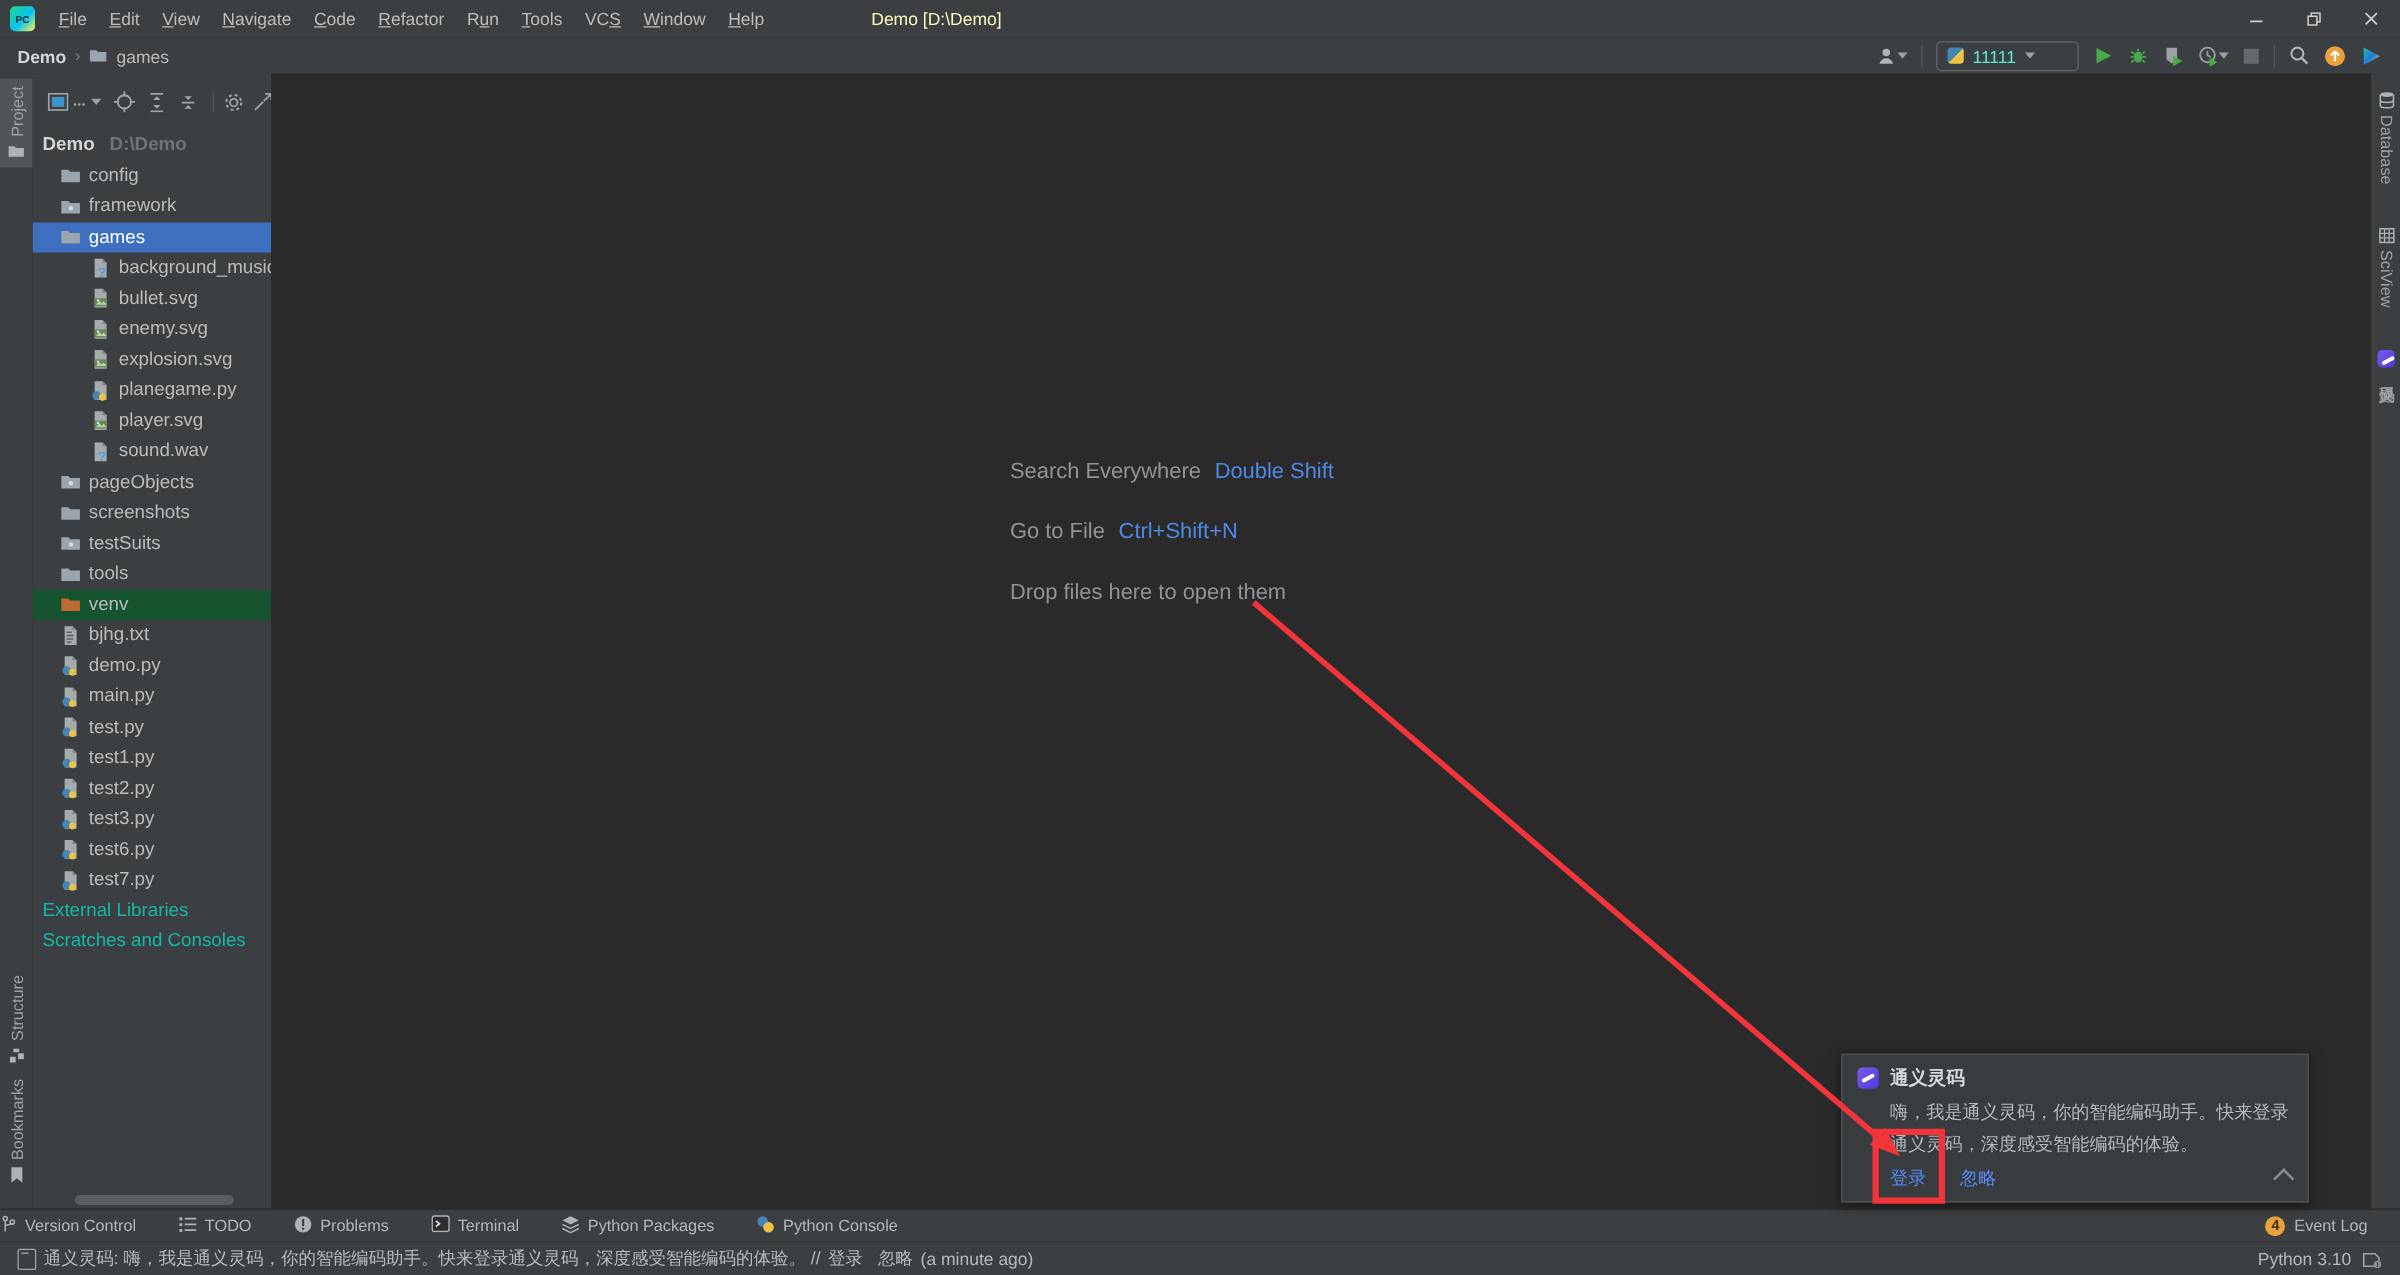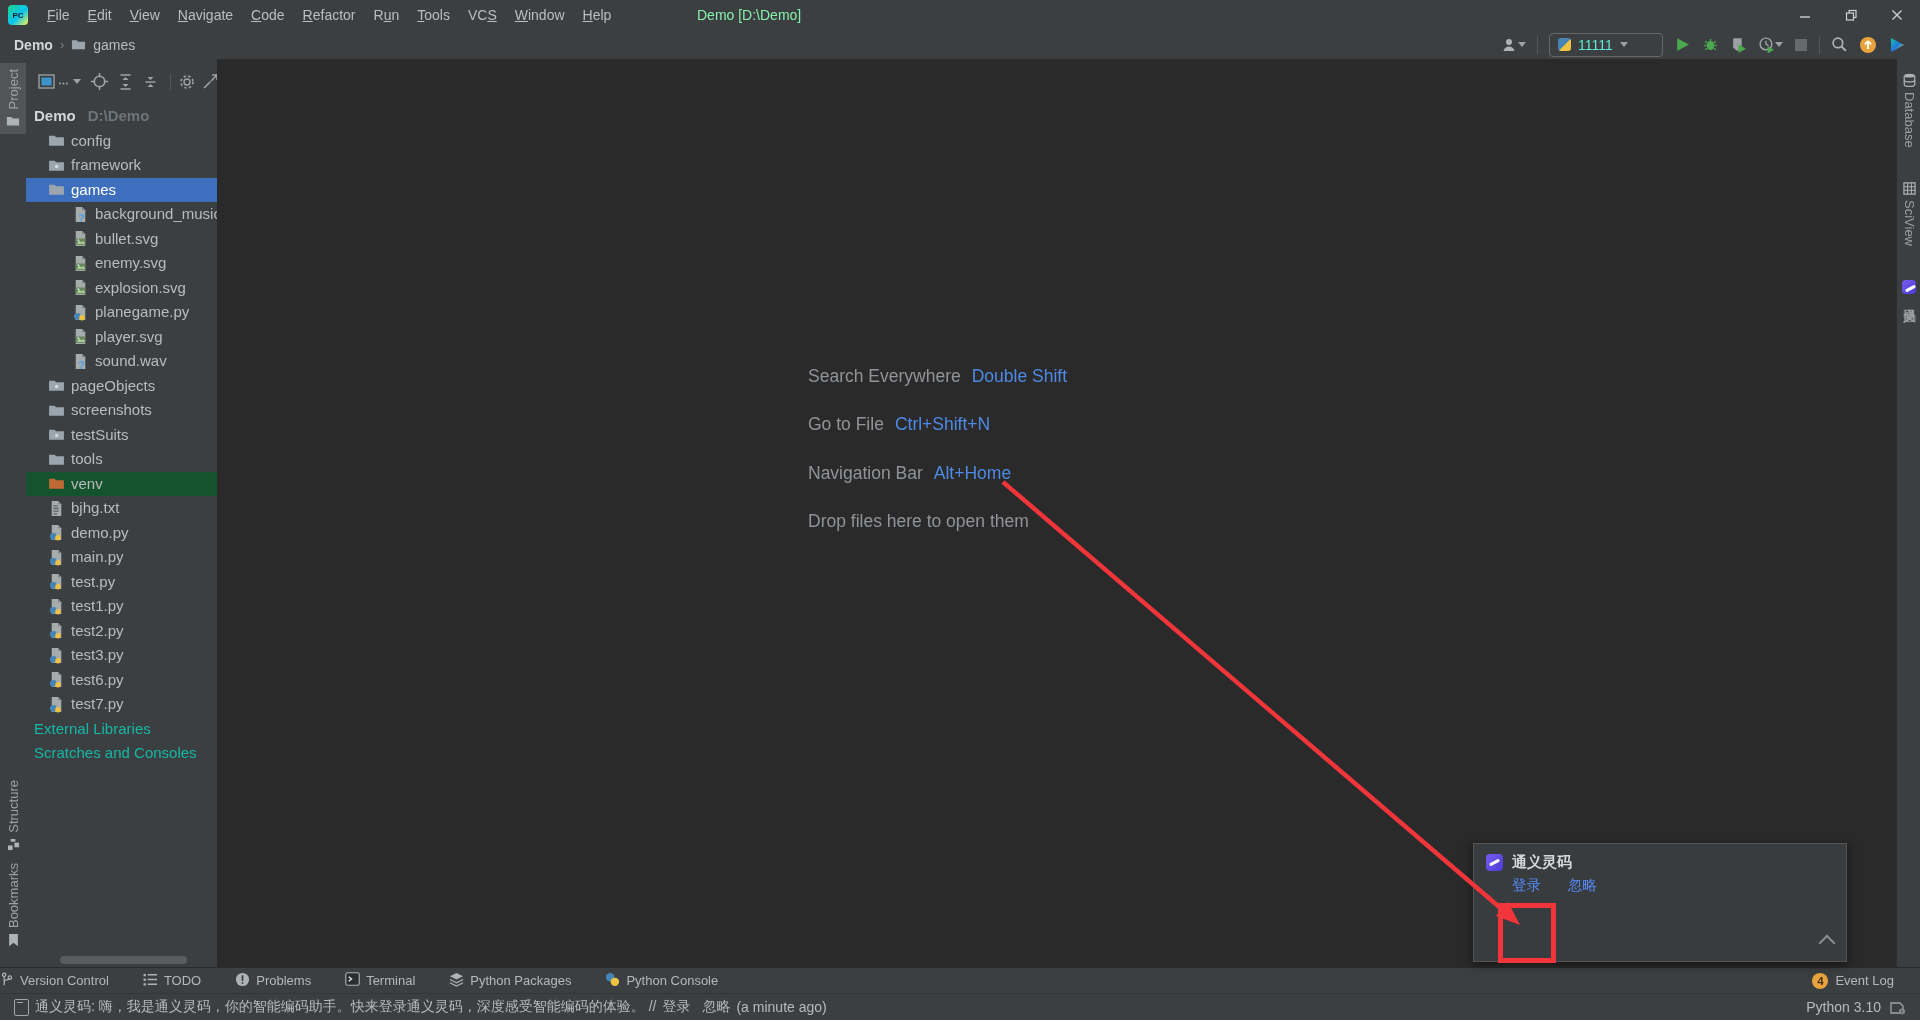--- a/index.html
+++ b/index.html
@@ -4,21 +4,21 @@
 <style>
   html,body{margin:0;padding:0;background:#1e1e1e;}
   body{width:1920px;height:1020px;overflow:hidden;font-family:"Liberation Sans",sans-serif;color:#bbbbbb;}
   .app{position:relative;width:1920px;height:1020px;background:#2a2a2a;}
 
   
   #titlebar{position:absolute;left:0;top:0;width:1920px;height:30px;background:#3c3f41;border-bottom:1px solid #2f3234;display:flex;align-items:center;}
   .logo{width:20px;height:20px;margin:0 10px 0 8px;border-radius:4px;background:linear-gradient(135deg,#21d789 0%,#07c3f2 55%,#fcf84a 100%);display:flex;align-items:center;justify-content:center;font-size:8px;font-weight:bold;color:#15222b;}
   .menu-item{padding:0 9px;font-size:14px;color:#bdbdbd;line-height:30px;cursor:default;}
   .menu-item u{text-decoration:underline;}
-  #win-title{position:absolute;left:697px;top:0;line-height:30px;font-size:14px;color:#86efac;}
+  #win-title{position:absolute;left:697px;top:0;line-height:30px;font-size:14px;color:#fef9c3;}
   .win-controls{margin-left:auto;display:flex;height:30px;}
   .win-btn{width:46px;height:30px;display:flex;align-items:center;justify-content:center;color:#cfcfcf;font-size:15px;}
   .win-btn svg{display:block;}
 
   
   #toolbar{position:absolute;left:0;top:30px;width:1920px;height:29px;background:#3c3f41;border-bottom:1px solid #2c2e30;display:flex;align-items:center;}
   .crumbs{display:flex;align-items:center;padding-left:14px;font-size:14px;gap:7px;}
   .crumb-root{font-weight:bold;color:#d3d6d8;}
   .crumb-sep{color:#7c8184;font-size:13px;}
   .tb-right{margin-left:auto;display:flex;align-items:center;gap:11px;padding-right:14px;}
@@ -539,24 +539,20 @@
     <div id="hints">
         <div class="hint-line">
           <span>Search Everywhere</span>
           <span class="shortcut">Double Shift</span>
         </div>
         <div class="hint-line">
           <span>Go to File</span>
           <span class="shortcut">Ctrl+Shift+N</span>
         </div>
         <div class="hint-line">
-          <span>Navigation Bar</span>
-          <span class="shortcut">Alt+Home</span>
-        </div>
-        <div class="hint-line">
           <span>Drop files here to open them</span>
         </div>
       </div>
   </div>
 
   <div id="rightstrip">
     <div class="vtab" style="margin-top:8px;">
       <svg width="13" height="14" viewBox="0 0 14 16">
           <ellipse cx="7" cy="3" rx="6" ry="2.2" fill="#aeb3b6"></ellipse>
           <path d="M1 3v10c0 1.2 2.7 2.2 6 2.2s6-1 6-2.2V3" fill="none" stroke="#aeb3b6" stroke-width="1.4"></path>
@@ -574,20 +570,24 @@
     <div class="vtab">
       <span class="tongyi-logo" style="width:14px;height:14px;"></span>
       <span class="vlabel">通义灵码</span>
     </div>
   </div>
 
   <div id="popup">
     <div class="pop-head">
       <span class="tongyi-logo"></span>
       <span class="pop-title">通义灵码</span>
+    </div>
+    <div class="pop-body">
+      <div>嗨，我是通义灵码，你的智能编码助手。快来登录</div>
+      <div>通义灵码，深度感受智能编码的体验。</div>
     </div>
     <div class="pop-links">
       <span class="pop-link">登录</span>
       <span class="pop-link">忽略</span>
     </div>
     <span class="pop-chevron"></span>
   </div>
 
   <svg id="annot" width="1920" height="1020" viewBox="0 0 1920 1020">
     <line x1="1003" y1="482" x2="1504" y2="911" stroke="#f2353a" stroke-width="4.5"></line>

